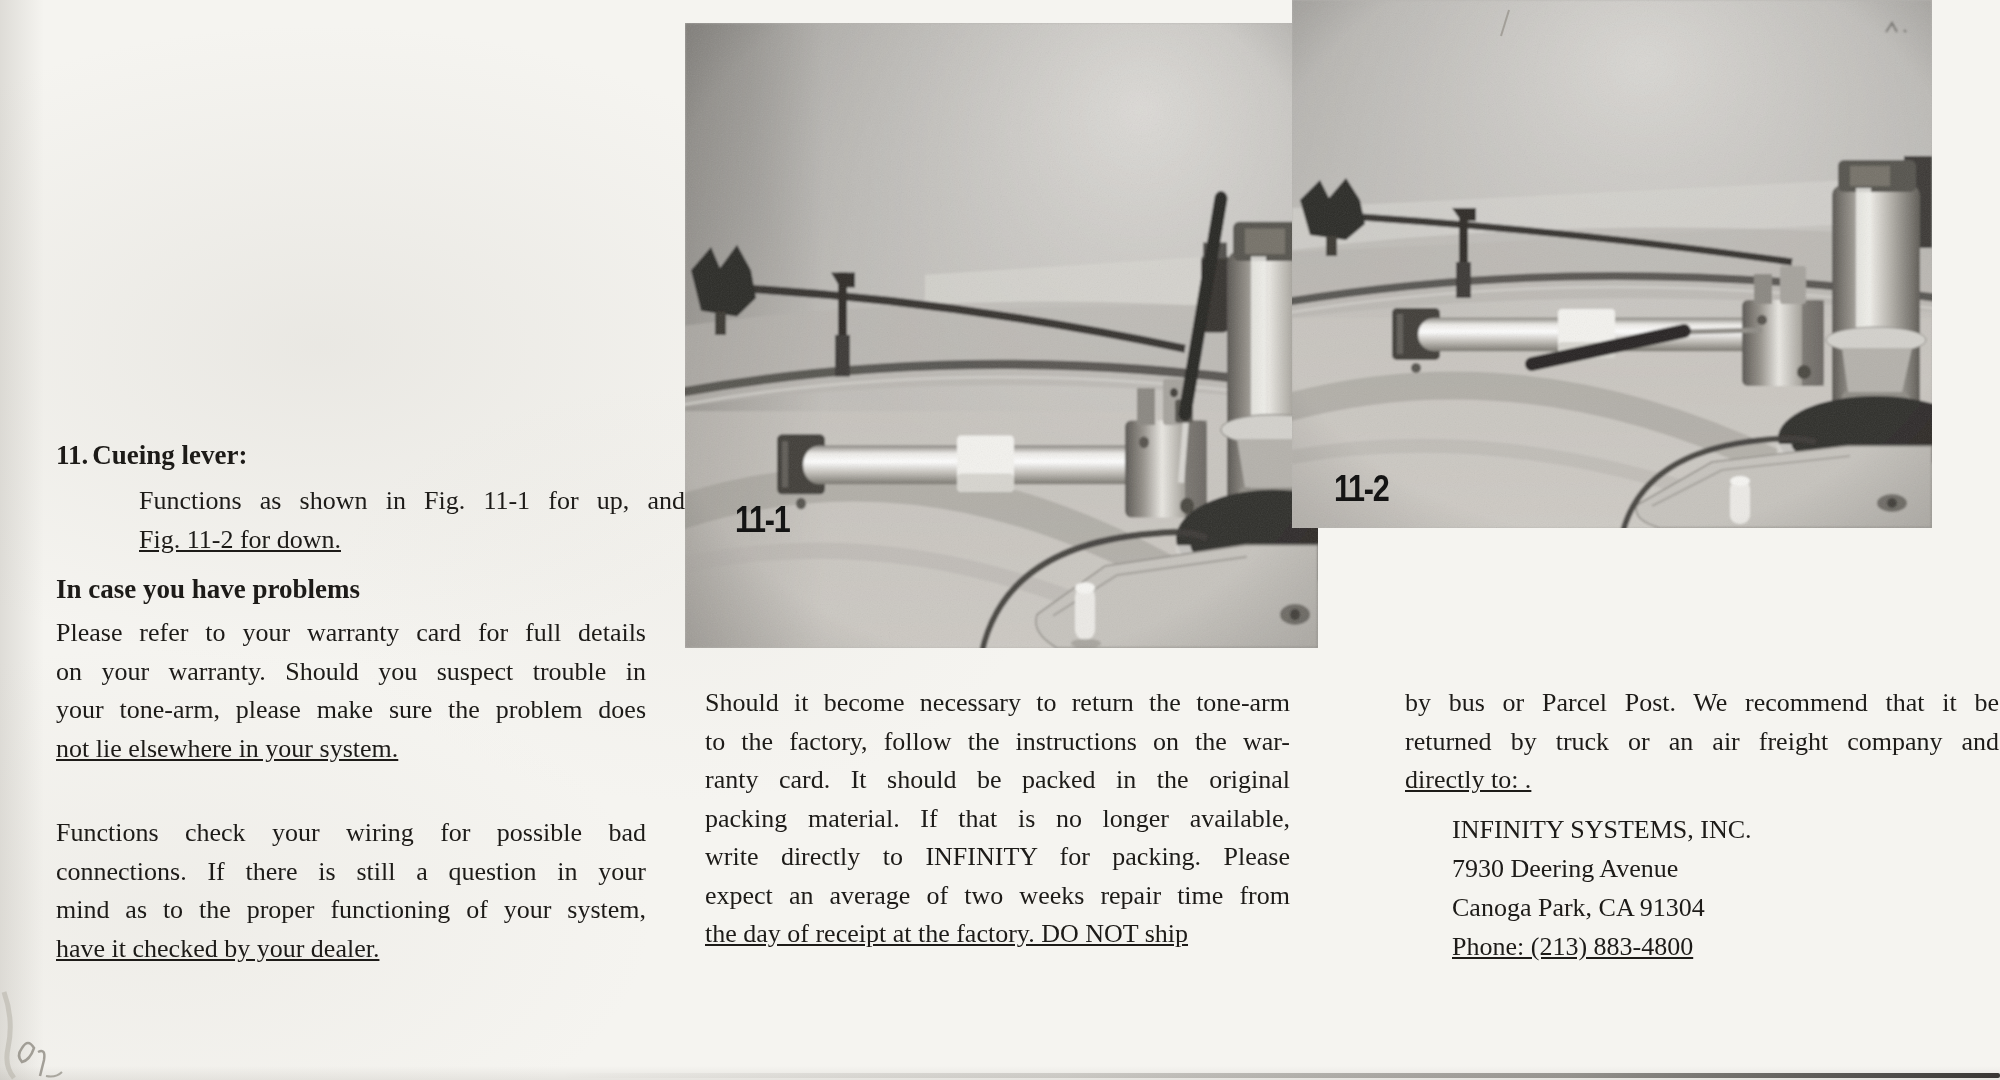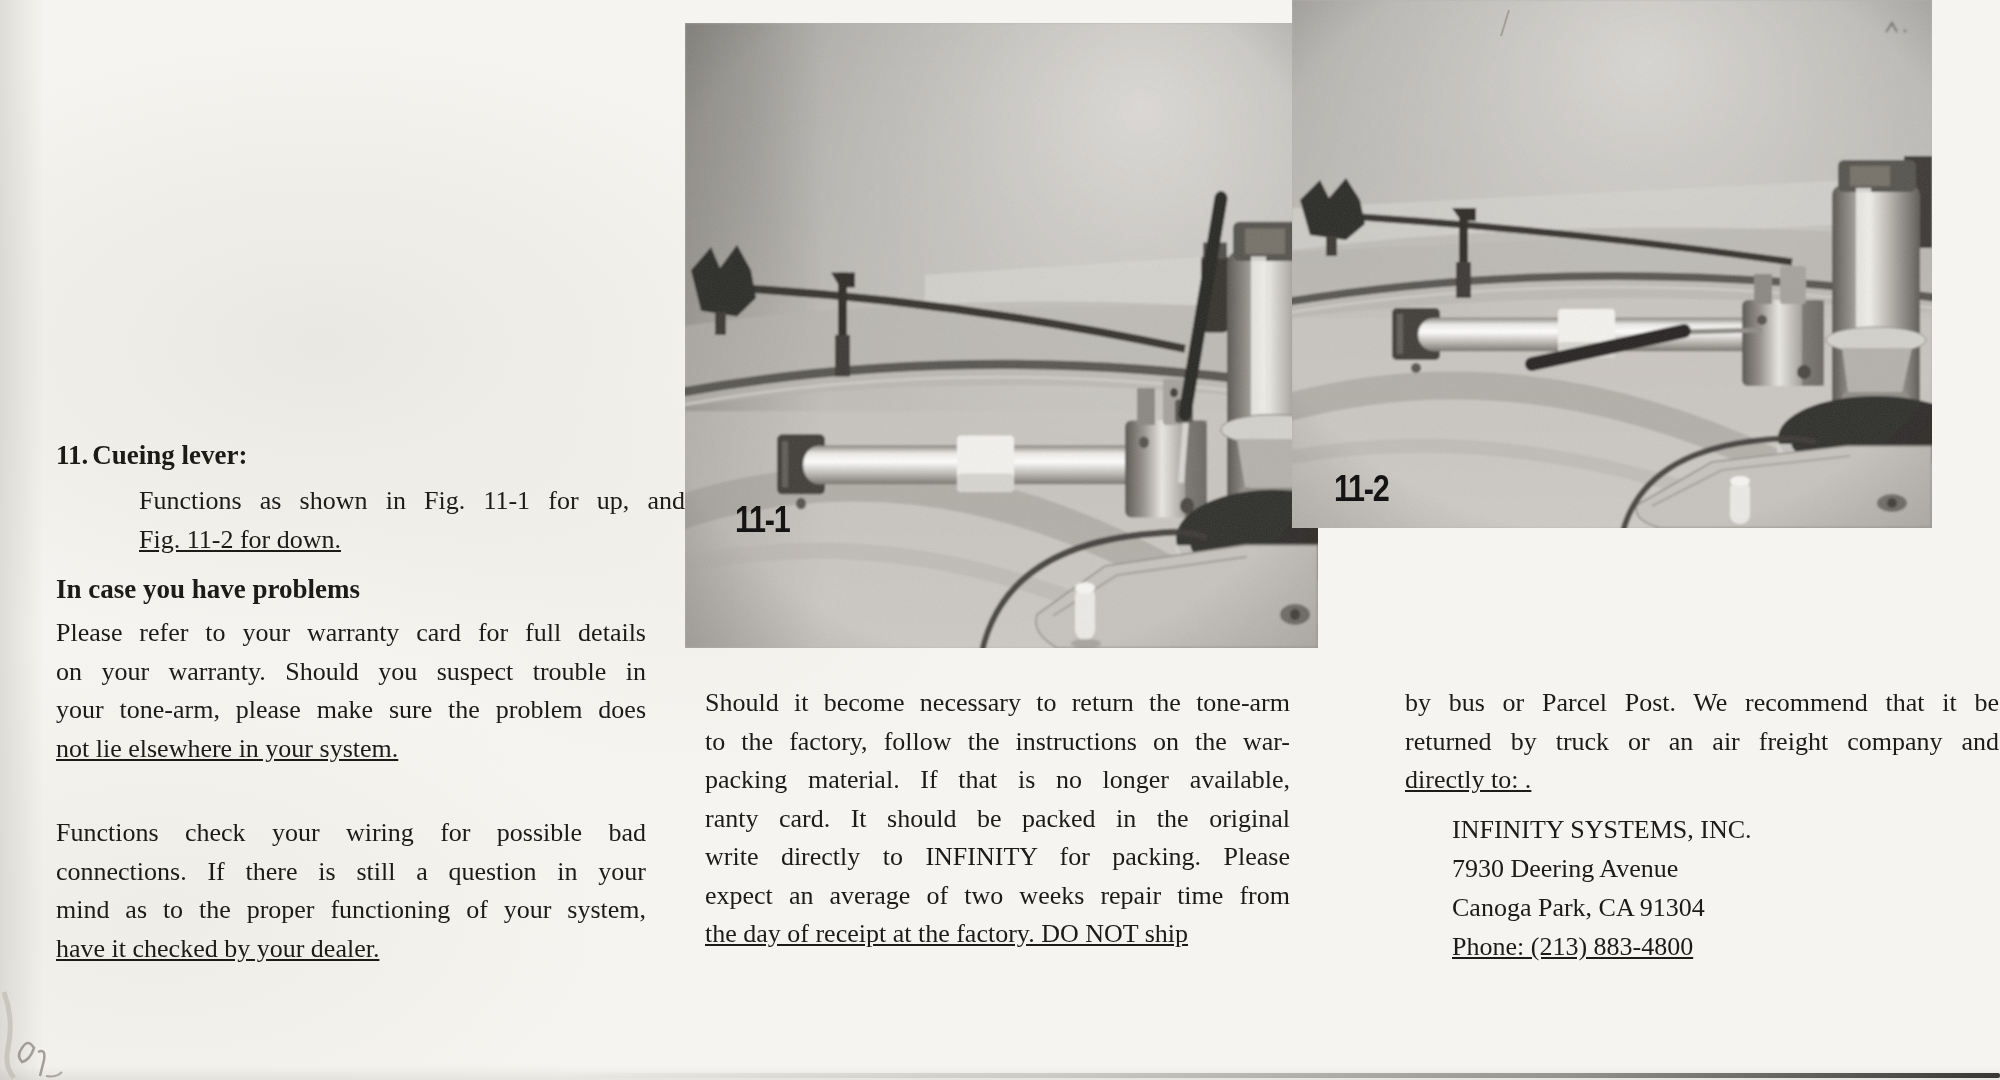--- a/index.html
+++ b/index.html
@@ -287,22 +287,22 @@
   <div class="tblock" style="left:56px; top:814px; width:590px;">
       <div class="tline">Functions check your wiring for possible bad</div>
       <div class="tline">connections. If there is still a question in your</div>
       <div class="tline">mind as to the proper functioning of your system,</div>
       <div class="tline tline-last">have it checked by your dealer.</div>
     </div>
 
   <div class="tblock" style="left:705px; top:684px; width:585px;">
       <div class="tline">Should it become necessary to return the tone-arm</div>
       <div class="tline">to the factory, follow the instructions on the war-</div>
+      <div class="tline">ranty card. It should be packed in the original</div>
       <div class="tline">packing material. If that is no longer available,</div>
-      <div class="tline">ranty card. It should be packed in the original</div>
       <div class="tline">write directly to INFINITY for packing. Please</div>
       <div class="tline">expect an average of two weeks repair time from</div>
       <div class="tline tline-last">the day of receipt at the factory. DO NOT ship</div>
     </div>
 
   <div class="tblock" style="left:1405px; top:684px; width:594px;">
       <div class="tline">by bus or Parcel Post. We recommend that it be</div>
       <div class="tline">returned by truck or an air freight company and</div>
       <div class="tline tline-last">directly to:  .</div>
     </div>

